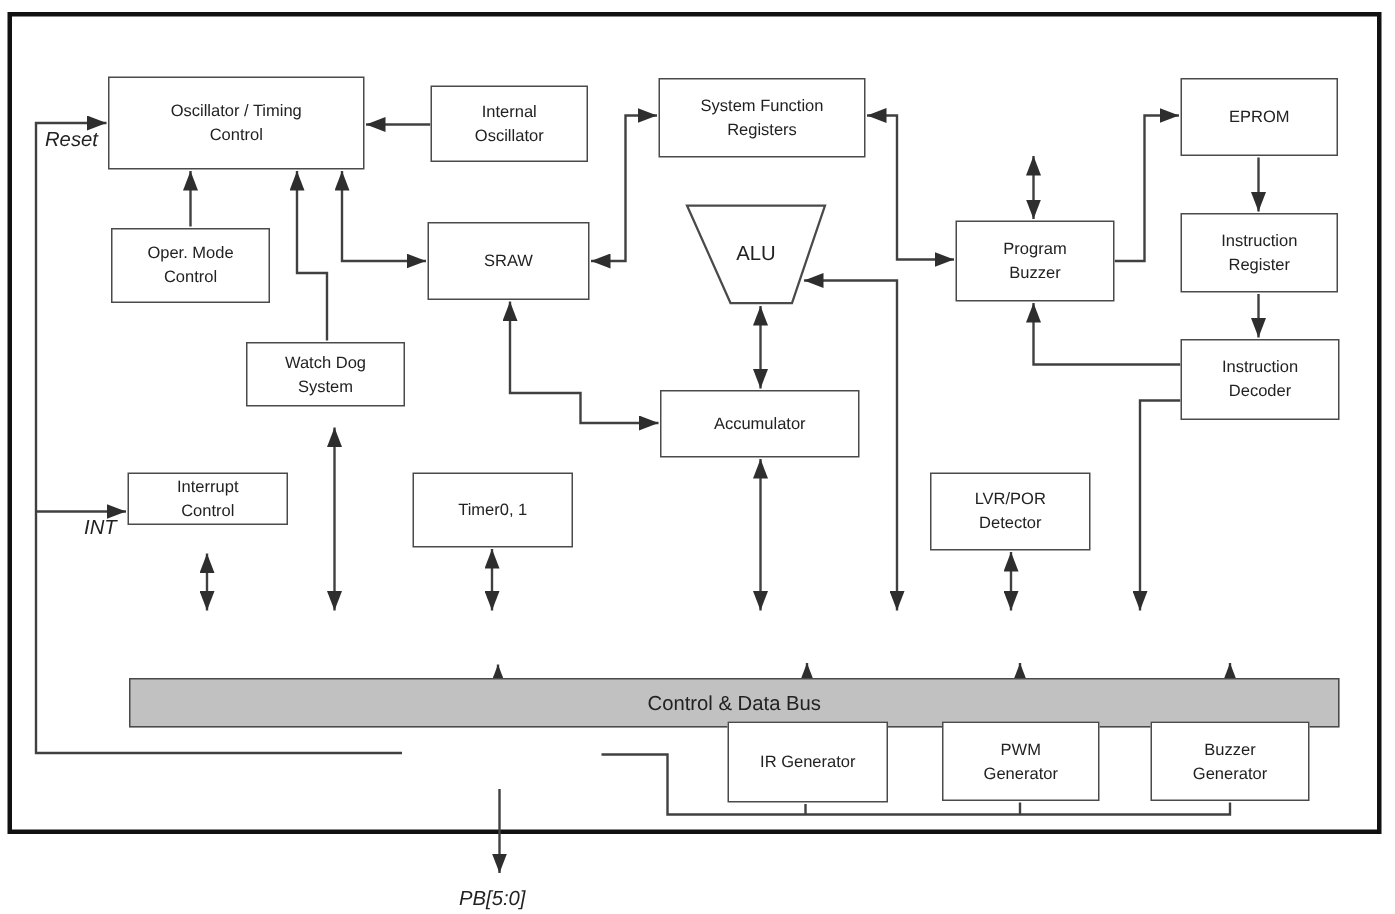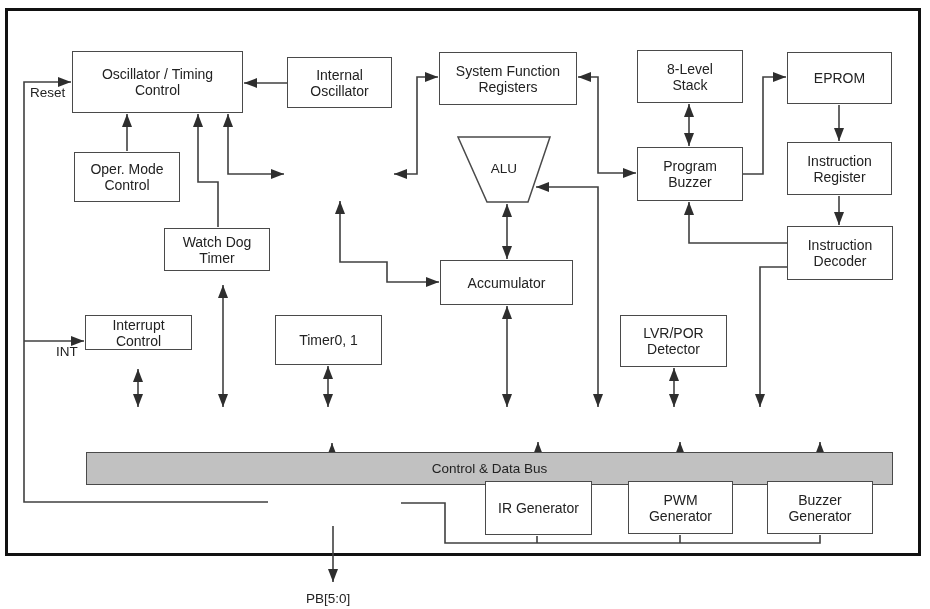--- a/index.html
+++ b/index.html
@@ -9,33 +9,33 @@
   }
   .frame{
     position:absolute;left:5px;top:8px;width:916px;height:548px;
     border:3px solid #111111;box-sizing:border-box;z-index:0;
   }
   svg.wires{position:absolute;left:0;top:0;z-index:1;}
   .block{
     position:absolute;background:#ffffff;border:1.5px solid #4a4a4a;
     box-sizing:border-box;display:flex;flex-direction:column;
     align-items:center;justify-content:center;text-align:center;
-    font-size:14px;line-height:16px;z-index:2;
+    font-size:11px;line-height:16px;z-index:2;
   }
   .bus{
     position:absolute;left:86px;top:408px;width:807px;height:33px;
     background:#c1c1c1;border:1.5px solid #4a4a4a;box-sizing:border-box;
     display:flex;align-items:center;justify-content:center;
     font-size:13.5px;z-index:2;margin-top:44px;
   }
   .alu-label{
     position:absolute;left:458px;top:161px;width:92px;text-align:center;
     font-size:13.5px;z-index:2;
   }
-  .pin-label{position:absolute;font-size:13.5px;z-index:2;}
+  .pin-label{position:absolute;font-size:13.5px;z-index:2;font-style:italic;}
 </style>
 </head>
 <body>
 
 <div class="stage">
 
   <div class="frame"></div>
 
   <svg class="wires" width="930" height="609" viewBox="0 0 930 609">
     <defs>
@@ -115,45 +115,44 @@
     <span>Control</span>
   </div>
   <div class="block" style="left:287px;top:57px;width:105px;height:51px">
     <span>Internal</span>
     <span>Oscillator</span>
   </div>
   <div class="block" style="left:439px;top:52px;width:138px;height:53px">
     <span>System Function</span>
     <span>Registers</span>
   </div>
-  <div class="block" style="left:637px;top:50px;width:106px;height:53px">
-    <span>8-Level</span>
-    <span>Stack</span>
-  </div>
   <div class="block" style="left:787px;top:52px;width:105px;height:52px">
     <span>EPROM</span>
   </div>
 
   <div class="block" style="left:74px;top:152px;width:106px;height:50px">
     <span>Oper. Mode</span>
     <span>Control</span>
+  </div>
+  <div class="block" style="left:285px;top:148px;width:108px;height:52px">
+    <span>SRAW</span>
   </div>
   <div class="alu-label">ALU</div>
   <div class="block" style="left:637px;top:147px;width:106px;height:54px">
     <span>Program</span>
     <span>Buzzer</span>
   </div>
   <div class="block" style="left:787px;top:142px;width:105px;height:53px">
     <span>Instruction</span>
     <span>Register</span>
   </div>
 
   <div class="block" style="left:164px;top:228px;width:106px;height:43px">
     <span>Watch Dog</span>
-    <span>Timer</span>
+    <span>System</span>
   </div>
   <div class="block" style="left:440px;top:260px;width:133px;height:45px">
     <span>Accumulator</span>
   </div>
   <div class="block" style="left:787px;top:226px;width:106px;height:54px">
     <span>Instruction</span>
     <span>Decoder</span>
   </div>
 
   <div class="block" style="left:85px;top:315px;width:107px;height:35px">

